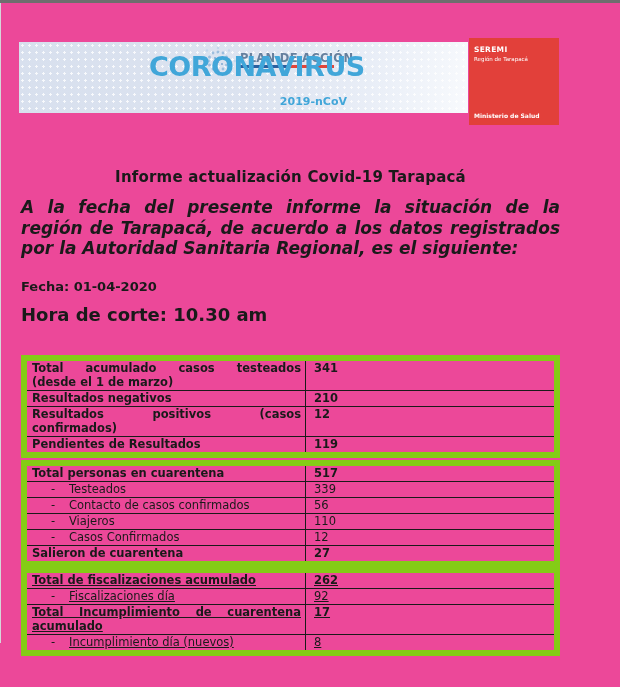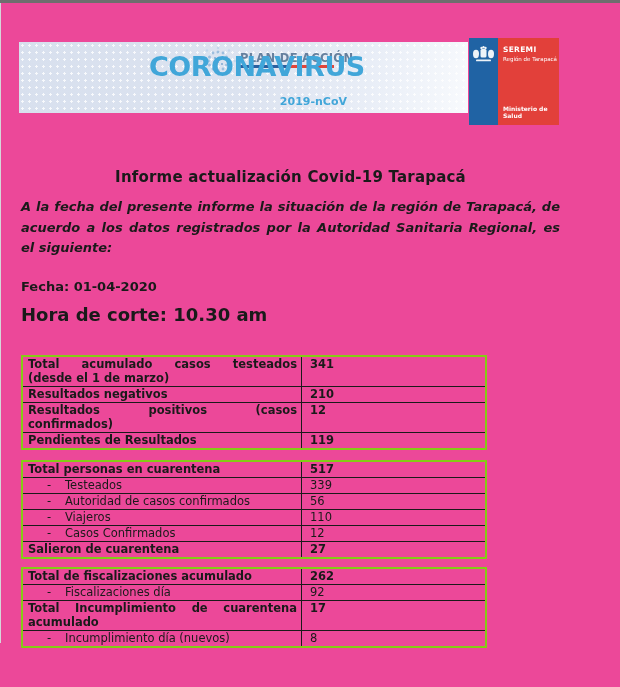--- a/index.html
+++ b/index.html
@@ -33,48 +33,48 @@
   .brand {
     position:absolute; left:130px; top:9px; white-space:nowrap;
     font-size:27px; font-weight:bold; letter-spacing:-.5px; color:#41a6d9;
   }
   .subbrand {
     position:absolute; left:200px; top:53px; width:128px; text-align:right;
     font-size:11px; font-weight:bold; color:#41a6d9;
   }
 
   
-  .logo { position:absolute; left:469px; top:38px; width:90px; height:87px; display:flex; }
+  .logo { position:absolute; left:469px; top:38px; width:90px; height:87px; display:flex;flex-direction:column; }
   .logo-blue { width:29px; background:#2063a4; position:relative; }
   .crest { position:absolute; left:3px; top:7px; width:23px; height:20px; }
   .logo-red { flex:1; background:#e2403a; position:relative; color:#ffffff; }
   .logo-org      { position:absolute; left:5px; top:7px;  font-size:7.5px; font-weight:bold; letter-spacing:.3px; }
   .logo-region   { position:absolute; left:5px; top:18px; font-size:5.5px; }
   .logo-ministry { position:absolute; left:5px; bottom:6px; font-size:6px; font-weight:bold; }
 
   
   .title {
     position:absolute; left:21px; top:168px; width:539px; text-align:center;
     font-size:15px; font-weight:bold; letter-spacing:.2px;
   }
   .intro {
     position:absolute; left:21px; top:197px; width:539px; margin:0;
-    font-size:13px; font-weight:bold; font-style:italic;
+    font-size:17px; font-weight:bold; font-style:italic;
     line-height:20.5px; text-align:justify;
   }
   .fecha { position:absolute; left:21px; top:279px; font-size:13px; font-weight:bold; }
   .hora  { position:absolute; left:21px; top:304px; font-size:18px; font-weight:bold; }
 
   
   .data-table {
-    position:absolute; left:21px; width:466px;
+    position:absolute; left:21px; width:539px;
     border-collapse:collapse; table-layout:fixed;
-    border:2px solid #84cc16; font-size:11.5px;
-  }
-  #t1 { top:355px; } #t2 { top:460px;border-radius:17px; } #t3 { top:567px; }
+    border:6px solid #84cc16; font-size:11.5px;
+  }
+  #t1 { top:355px; } #t2 { top:460px;border-radius:17px; } #t3 { top:567px;text-decoration:underline; }
   .data-table td { border:1px solid #1a1a1a; line-height:14px; vertical-align:top; padding:0 4px 1px 5px; }
   td.lbl { width:269px; }
   td.val { padding-left:8px; }
   tr.b td { font-weight:bold; }
   .lbl .line { display:block; }
   .lbl.ind .line { display:inline; }
   .line.just { text-align:justify; text-align-last:justify; }
   .dash { display:inline-block; margin-left:19px; width:18px; }
 </style>
 </head>
@@ -189,21 +189,21 @@
           <td class="lbl">
             <span class="line">Total personas en cuarentena</span>
           </td>
           <td class="val">517</td>
         </tr>
         <tr>
           <td class="lbl ind"><span class="dash">-</span><span class="line">Testeados</span></td>
           <td class="val">339</td>
         </tr>
         <tr>
-          <td class="lbl ind"><span class="dash">-</span><span class="line">Autoridad de casos confirmados</span></td>
+          <td class="lbl ind"><span class="dash">-</span><span class="line">Contacto de casos confirmados</span></td>
           <td class="val">56</td>
         </tr>
         <tr>
           <td class="lbl ind"><span class="dash">-</span><span class="line">Viajeros</span></td>
           <td class="val">110</td>
         </tr>
         <tr>
           <td class="lbl ind"><span class="dash">-</span><span class="line">Casos Confirmados</span></td>
           <td class="val">12</td>
         </tr>

